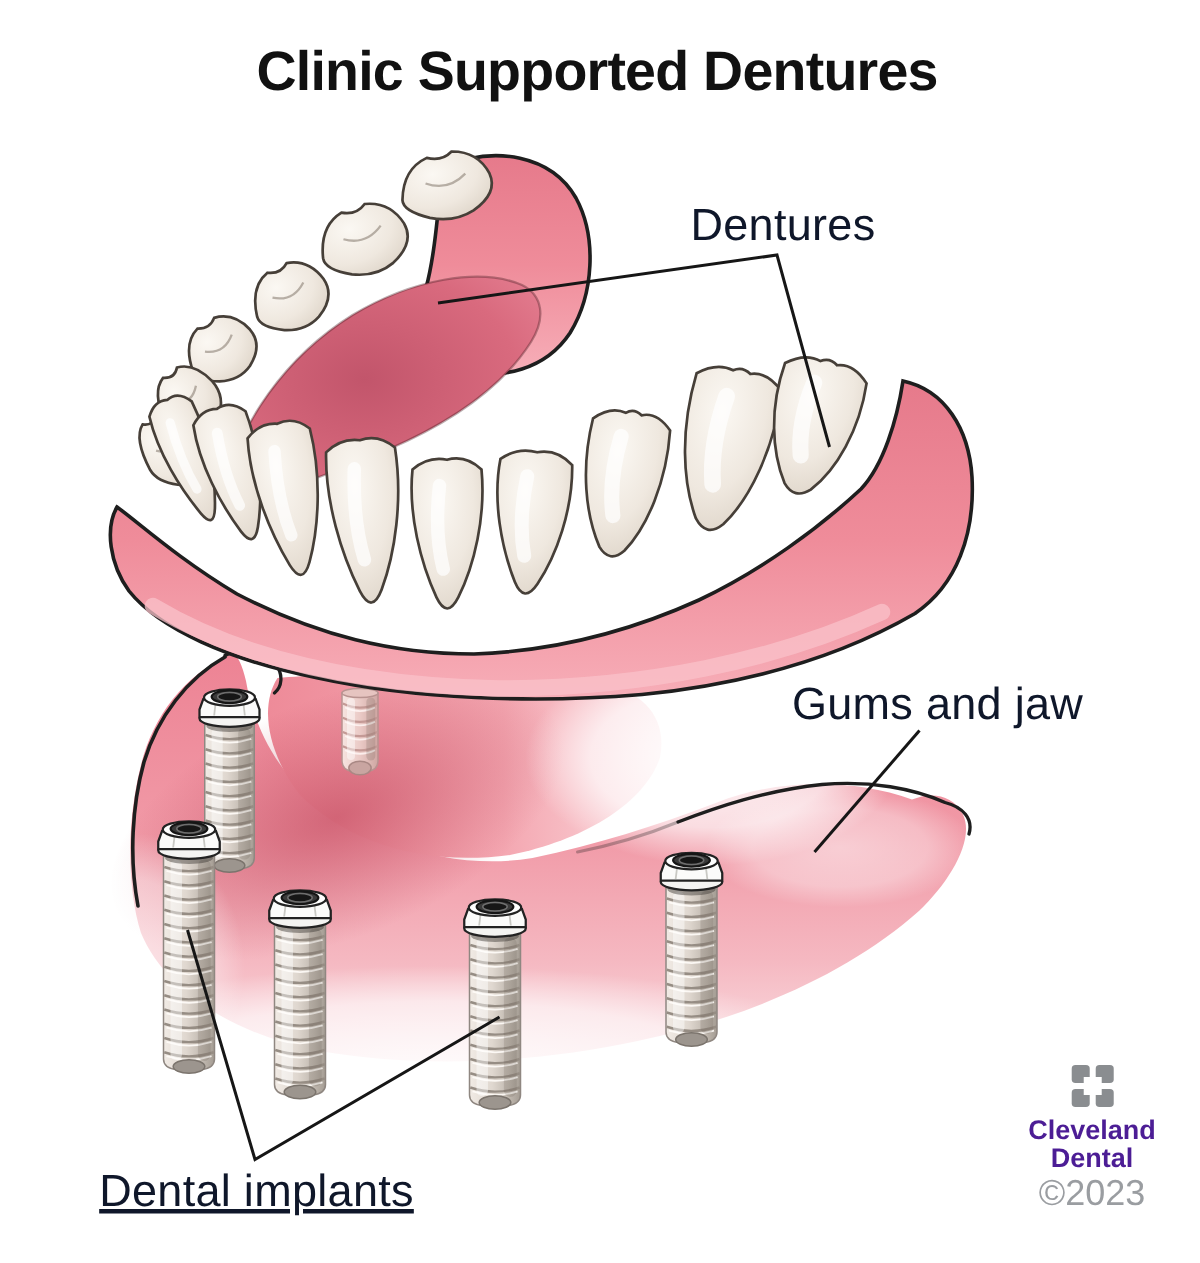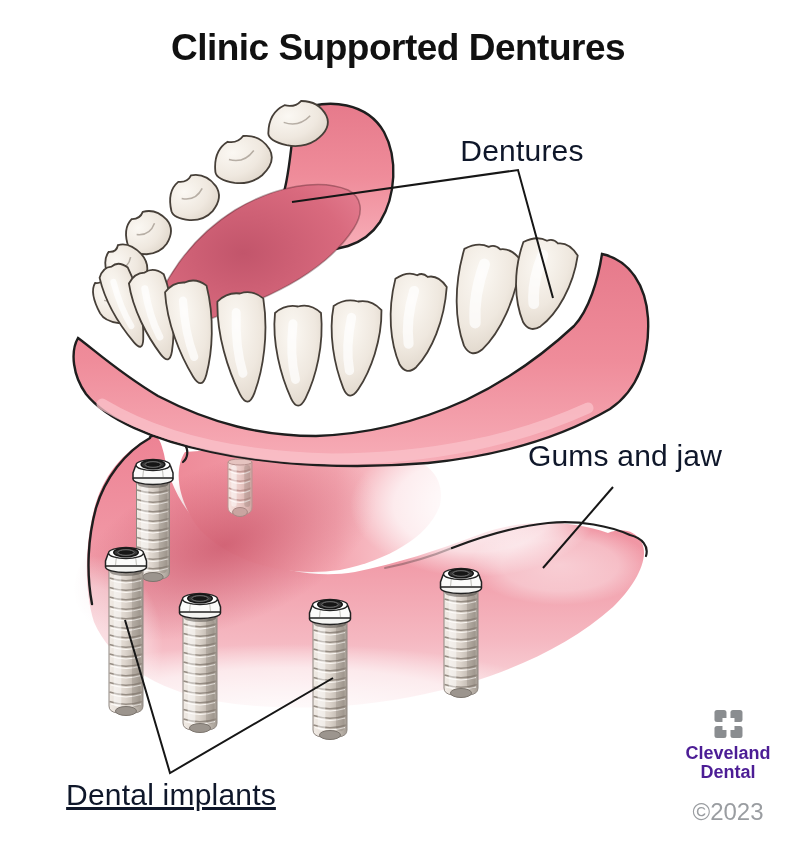--- a/index.html
+++ b/index.html
@@ -6,27 +6,27 @@
   body{width:800px;height:842px;overflow:hidden;}
   .stage{position:relative;width:800px;height:842px;background:#ffffff;
          font-family:"Liberation Sans","DejaVu Sans",sans-serif;}
   .art{position:absolute;left:0;top:0;width:800px;height:842px;}
   .title{position:absolute;left:398px;top:27px;transform:translateX(-50%);
          margin:0;font-size:37px;font-weight:bold;letter-spacing:-0.5px;
          color:#111;white-space:nowrap;}
   .label{position:absolute;transform:translateX(-50%);font-size:30px;
          color:#0f172a;white-space:nowrap;letter-spacing:0.2px;}
   #lbl-dentures{left:522px;top:134px;}
-  #lbl-gums{left:625px;top:439px;}
+  #lbl-gums{left:625px;top:453px;}
   #lbl-implants{left:171px;top:778px;text-decoration:underline;}
   .credit{position:absolute;left:728px;top:709px;transform:translateX(-50%);
           text-align:center;color:#8A8D90;line-height:1.05;}
   .cc-logo{width:30px;height:30px;display:block;margin:0 auto 5px auto;}
   .cc-name{font-size:18px;font-weight:bold;color:#4c1d95;}
-  .cc-year{font-size:24px;font-weight:400;color:#9A9DA1;margin-top:17px;}
+  .cc-year{font-size:24px;font-weight:400;color:#9A9DA1;margin-top:1px;}
 </style>
 </head>
 <body>
 
 <div class="stage">
 
   <h1 class="title">Clinic Supported Dentures</h1>
 
   <svg class="art" viewBox="0 0 800 842" xmlns="http://www.w3.org/2000/svg">
     <defs>

